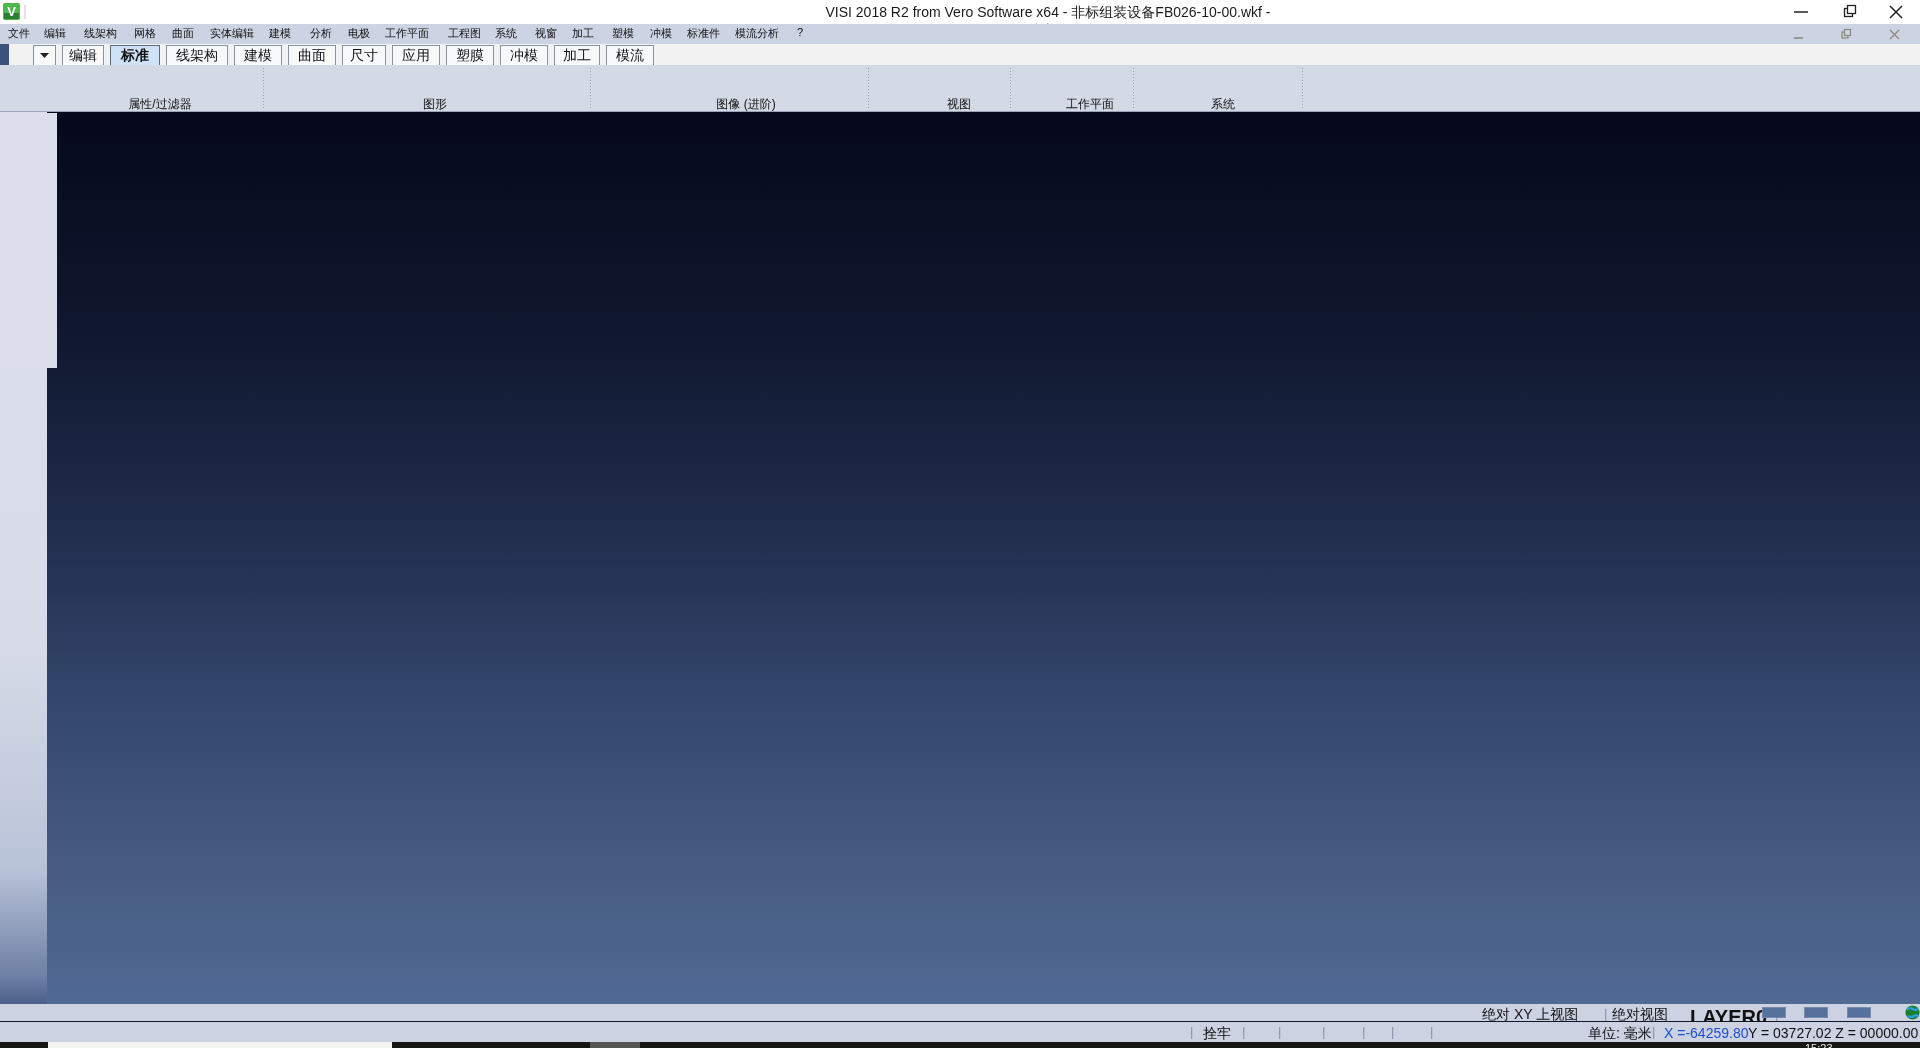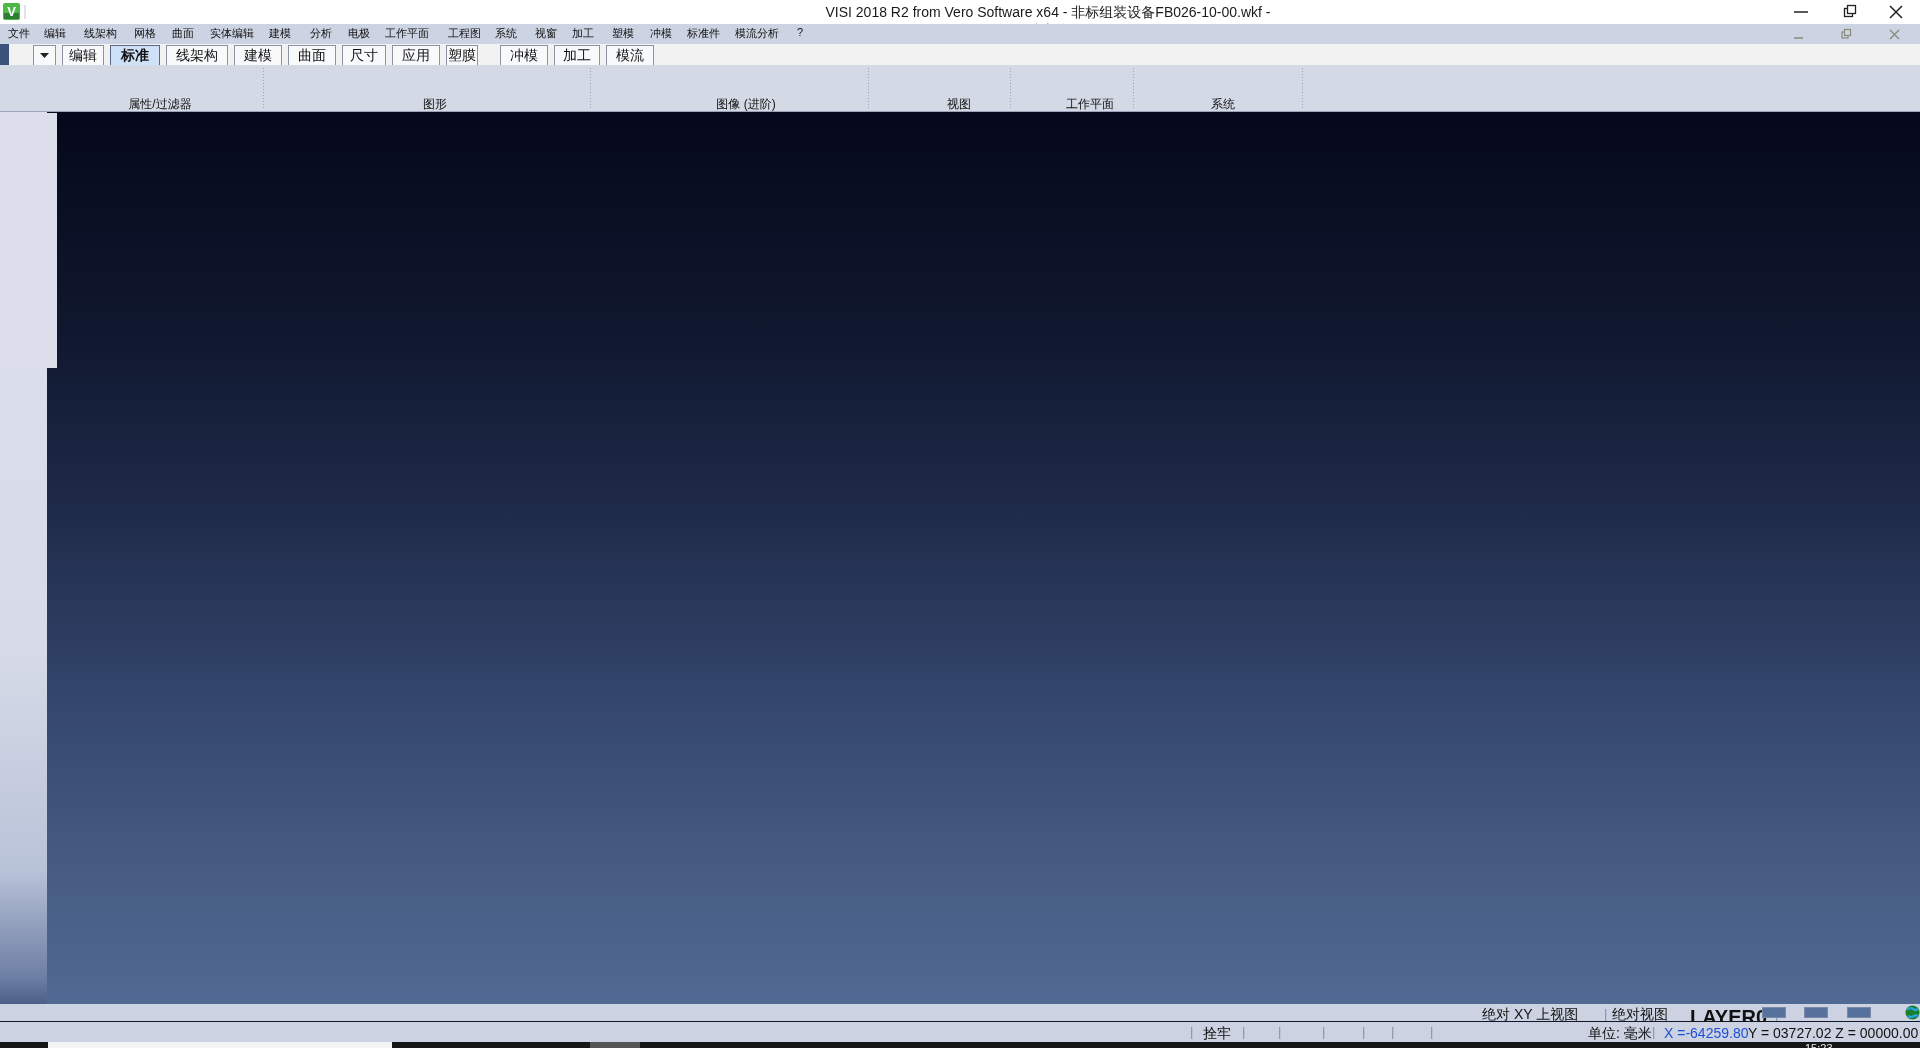--- a/index.html
+++ b/index.html
@@ -72,21 +72,21 @@
         <path d="M6 7l4.5 5L15 7z" fill="#222"></path>
       </svg>
     </div>
  <div class="tab" style="left:62px;width:42px">编辑</div>
  <div class="tab" style="left:110px;width:50px;background:#cfe1f7;font-weight:bold;border-color:#5a6a86">标准</div>
  <div class="tab" style="left:166px;width:62px">线架构</div>
  <div class="tab" style="left:234px;width:48px">建模</div>
  <div class="tab" style="left:288px;width:48px">曲面</div>
  <div class="tab" style="left:342px;width:44px">尺寸</div>
  <div class="tab" style="left:392px;width:48px">应用</div>
- <div class="tab" style="left:446px;width:32px">塑膜</div>
+ <div class="tab" style="left:446px;width:48px">塑膜</div>
  <div class="tab" style="left:500px;width:48px">冲模</div>
  <div class="tab" style="left:554px;width:46px">加工</div>
  <div class="tab" style="left:606px;width:48px">模流</div>
 </div>
 <div class="abs" id="toolbar">
  <div class="cap" style="left:60px">属性/过滤器</div>
  <div class="cap" style="left:335px">图形</div>
  <div class="cap" style="left:646px">图像 (进阶)</div>
  <div class="cap" style="left:859px">视图</div>
  <div class="cap" style="left:990px">工作平面</div>

